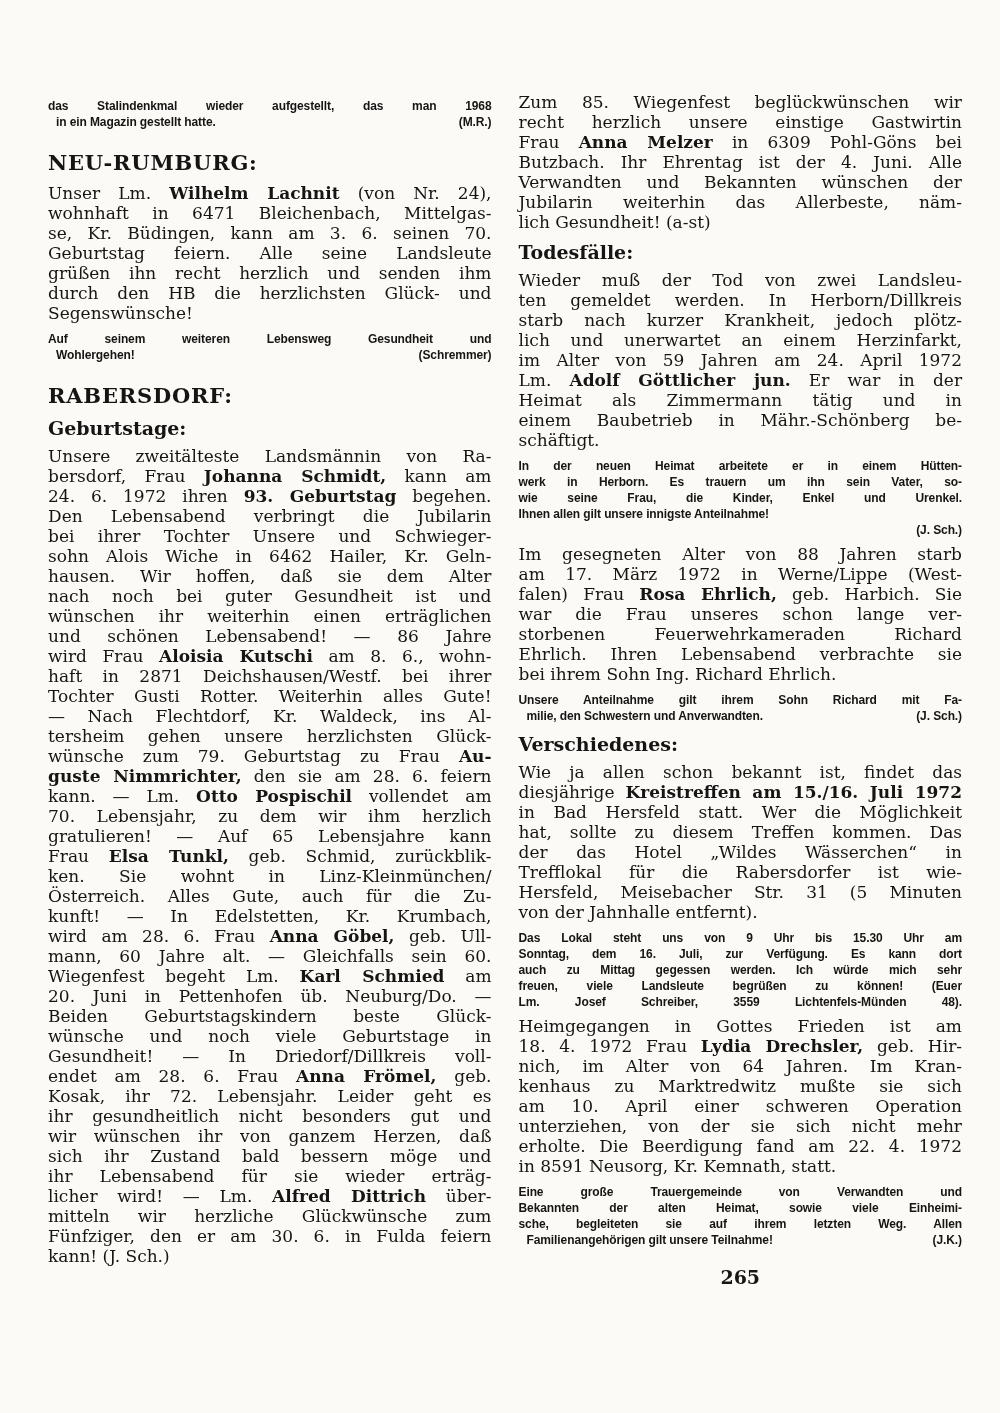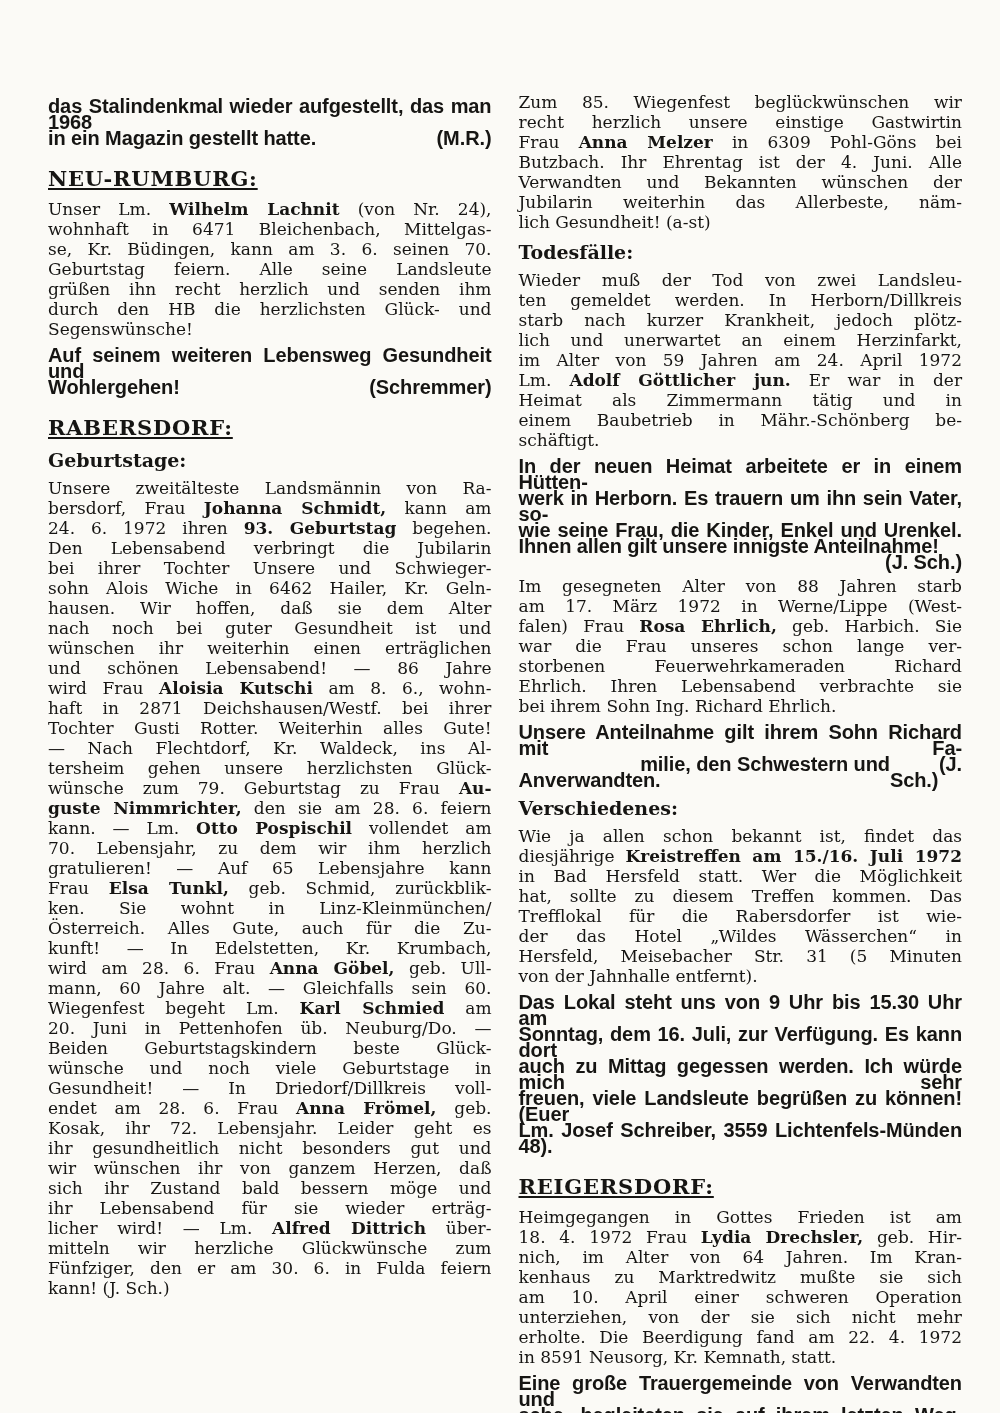--- a/index.html
+++ b/index.html
@@ -19,44 +19,44 @@
   .cols { display:flex; gap:27px; }
   .col  { width:444px; }
 
   .para.body {
     font:17px/20px "DejaVu Serif", serif;
     margin:0 0 8px 0;
   }
   .para.small {
     font-family:"Liberation Sans", sans-serif;
     font-weight:bold;
-    font-size:20px;
+    font-size:12px;
     line-height:16px;
     margin:6px 0 6px 0;
     letter-spacing:-0.1px;
   }
   .heading {
     font:bold 21px/24px "DejaVu Serif", serif;
     letter-spacing:0.8px;
     margin:21px 0 8px 0;
-    text-decoration:underline;
   }
   .subheading {
     font:bold 19px/22px "DejaVu Serif", serif;
     margin:9px 0 7px 0;
   }
   .line {
     text-align:justify;
     text-align-last:justify;
   }
   .line.last { text-align-last:left; }
   .line.flexline {
     display:flex;
     justify-content:space-between;
     text-align:right;
+    margin-left:8px;
   }
   .b { font-weight:bold; }
   .pagenum {
     font:bold 19px/22px "DejaVu Serif", serif;
     text-align:center;
     margin-top:18px;
   }
 </style>
 </head>
 <body>
@@ -181,45 +181,45 @@
             <span><span>milie, den Schwestern und Anverwandten.</span></span>
             <span>(J. Sch.)</span>
           </div>
         </div>
         <h2 class="subheading">Verschiedenes:</h2>
         <div class="para body">
           <div class="line"><span><span>Wie ja allen schon bekannt ist, findet das</span></span></div>
           <div class="line"><span><span>diesjährige </span><span class="b">Kreistreffen am 15./16. Juli 1972</span></span></div>
           <div class="line"><span><span>in Bad Hersfeld statt. Wer die Möglichkeit</span></span></div>
           <div class="line"><span><span>hat, sollte zu diesem Treffen kommen. Das</span></span></div>
+          <div class="line"><span><span>der das Hotel „Wildes Wässerchen“ in</span></span></div>
           <div class="line"><span><span>Trefflokal für die Rabersdorfer ist wie-</span></span></div>
-          <div class="line"><span><span>der das Hotel „Wildes Wässerchen“ in</span></span></div>
           <div class="line"><span><span>Hersfeld, Meisebacher Str. 31 (5 Minuten</span></span></div>
           <div class="line last"><span><span>von der Jahnhalle entfernt).</span></span></div>
         </div>
         <div class="para small">
           <div class="line"><span><span>Das Lokal steht uns von 9 Uhr bis 15.30 Uhr am</span></span></div>
           <div class="line"><span><span>Sonntag, dem 16. Juli, zur Verfügung. Es kann dort</span></span></div>
           <div class="line"><span><span>auch zu Mittag gegessen werden. Ich würde mich sehr</span></span></div>
           <div class="line"><span><span>freuen, viele Landsleute begrüßen zu können! (Euer</span></span></div>
           <div class="line"><span><span>Lm. Josef Schreiber, 3559 Lichtenfels-Münden 48).</span></span></div>
         </div>
-        <h2 class="heading">REIGERSDORF:</h2>
         <div class="para body">
           <div class="line"><span><span>Heimgegangen in Gottes Frieden ist am</span></span></div>
           <div class="line"><span><span>18. 4. 1972 Frau </span><span class="b">Lydia Drechsler,</span><span> geb. Hir-</span></span></div>
           <div class="line"><span><span>nich, im Alter von 64 Jahren. Im Kran-</span></span></div>
           <div class="line"><span><span>kenhaus zu Marktredwitz mußte sie sich</span></span></div>
           <div class="line"><span><span>am 10. April einer schweren Operation</span></span></div>
           <div class="line"><span><span>unterziehen, von der sie sich nicht mehr</span></span></div>
           <div class="line"><span><span>erholte. Die Beerdigung fand am 22. 4. 1972</span></span></div>
           <div class="line last"><span><span>in 8591 Neusorg, Kr. Kemnath, statt.</span></span></div>
         </div>
         <div class="para small">
           <div class="line"><span><span>Eine große Trauergemeinde von Verwandten und</span></span></div>
+          <div class="line"><span><span>Bekannten der alten Heimat, sowie viele Einheimi-</span></span></div>
           <div class="line"><span><span>sche, begleiteten sie auf ihrem letzten Weg. Allen</span></span></div>
           <div class="line last flexline">
             <span><span>Familienangehörigen gilt unsere Teilnahme!</span></span>
             <span>(J.K.)</span>
           </div>
         </div>
         <div class="pagenum">265</div>
       </div>
   </div>
 </div>

